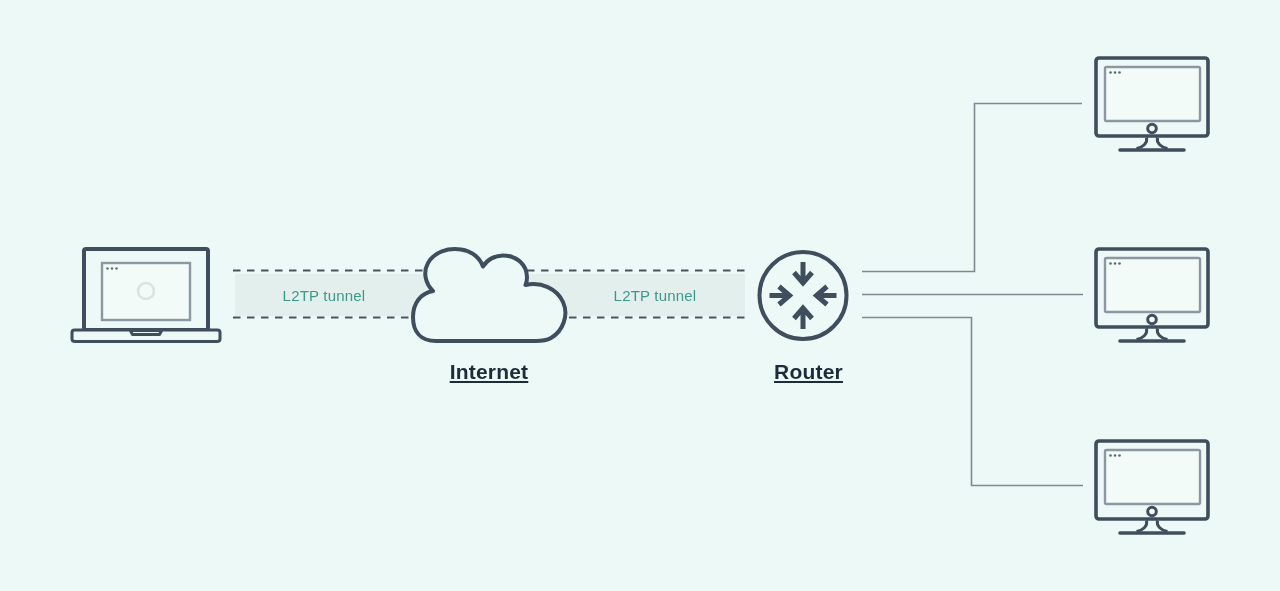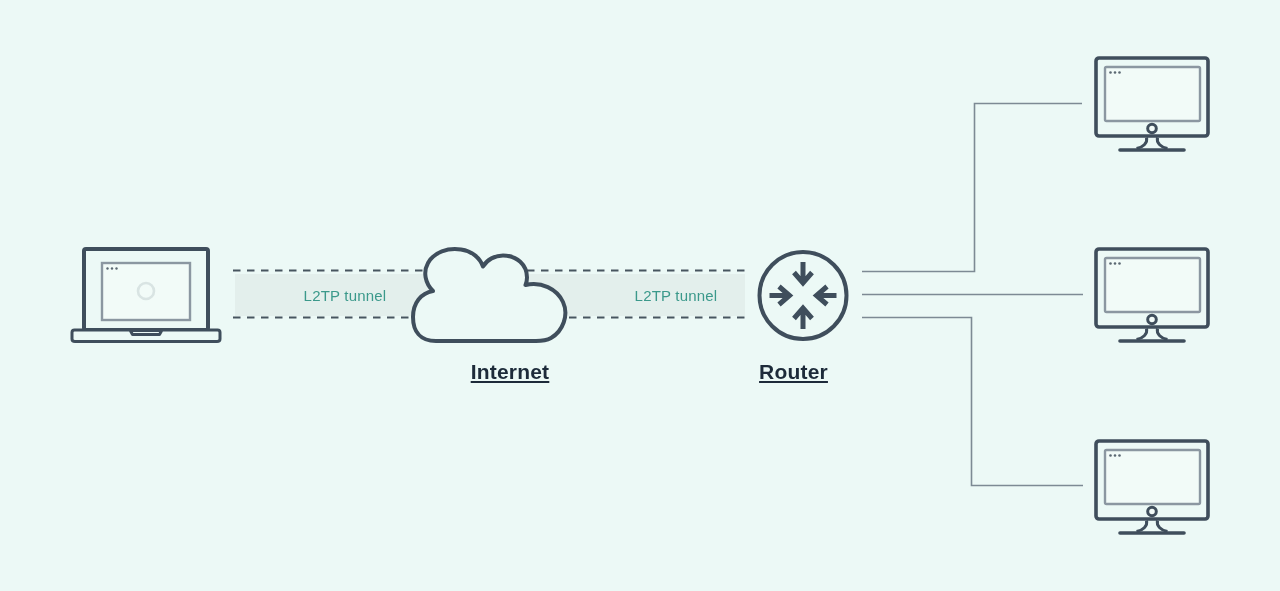--- a/index.html
+++ b/index.html
@@ -20,21 +20,21 @@
   .leg     {fill:none;stroke:#3f4e5c;stroke-width:3;}
   .base    {fill:none;stroke:#3f4e5c;stroke-width:3.6;stroke-linecap:round;}
   .outline {fill:#ecf9f6;stroke:#3f4e5c;stroke-width:4;stroke-linejoin:round;stroke-linecap:round;}
   .arrow   {fill:none;stroke:#3f4e5c;stroke-width:5;stroke-linejoin:miter;}
   .dash    {fill:none;stroke:#47555f;stroke-width:2.2;stroke-dasharray:7.5 6.5;}
   .wire    {fill:none;stroke:#7d8a94;stroke-width:1.6;}
   .band    {fill:#e3efec;stroke:none;}
   .ring    {fill:none;stroke:#d9e4e3;stroke-width:2.6;}
 
   
-  .label{position:absolute;transform:translateX(-50%);white-space:nowrap;margin-left:21px;}
+  .label{position:absolute;transform:translateX(-50%);white-space:nowrap;}
   .tunnel-label{color:#3b998b;font-size:15px;font-weight:500;letter-spacing:0.2px;}
   .node-label{color:#1d2b3a;font-size:21px;font-weight:600;letter-spacing:0.2px;text-decoration:underline;}
 </style>
 </head>
 <body>
 
 <div class="canvas">
 
   <svg class="diagram-svg" width="1280" height="591" viewBox="0 0 1280 591">
 
@@ -96,15 +96,15 @@
     <use href="#monitor-shape" x="1094" y="247"></use>
     <use href="#monitor-shape" x="1094" y="439"></use>
   </svg>
 
   <div class="label tunnel-label" style="left:324px;top:287px;">L2TP tunnel</div>
 
   <div class="label tunnel-label" style="left:655px;top:287px;">L2TP tunnel</div>
 
   <div class="label node-label" style="left:489px;top:360px;">Internet</div>
 
-  <div class="label node-label" style="left:766px;top:360px;padding-left:13px;">Router</div>
+  <div class="label node-label" style="left:802px;top:360px;padding-left:13px;">Router</div>
 
 </div>
 
 </body></html>

